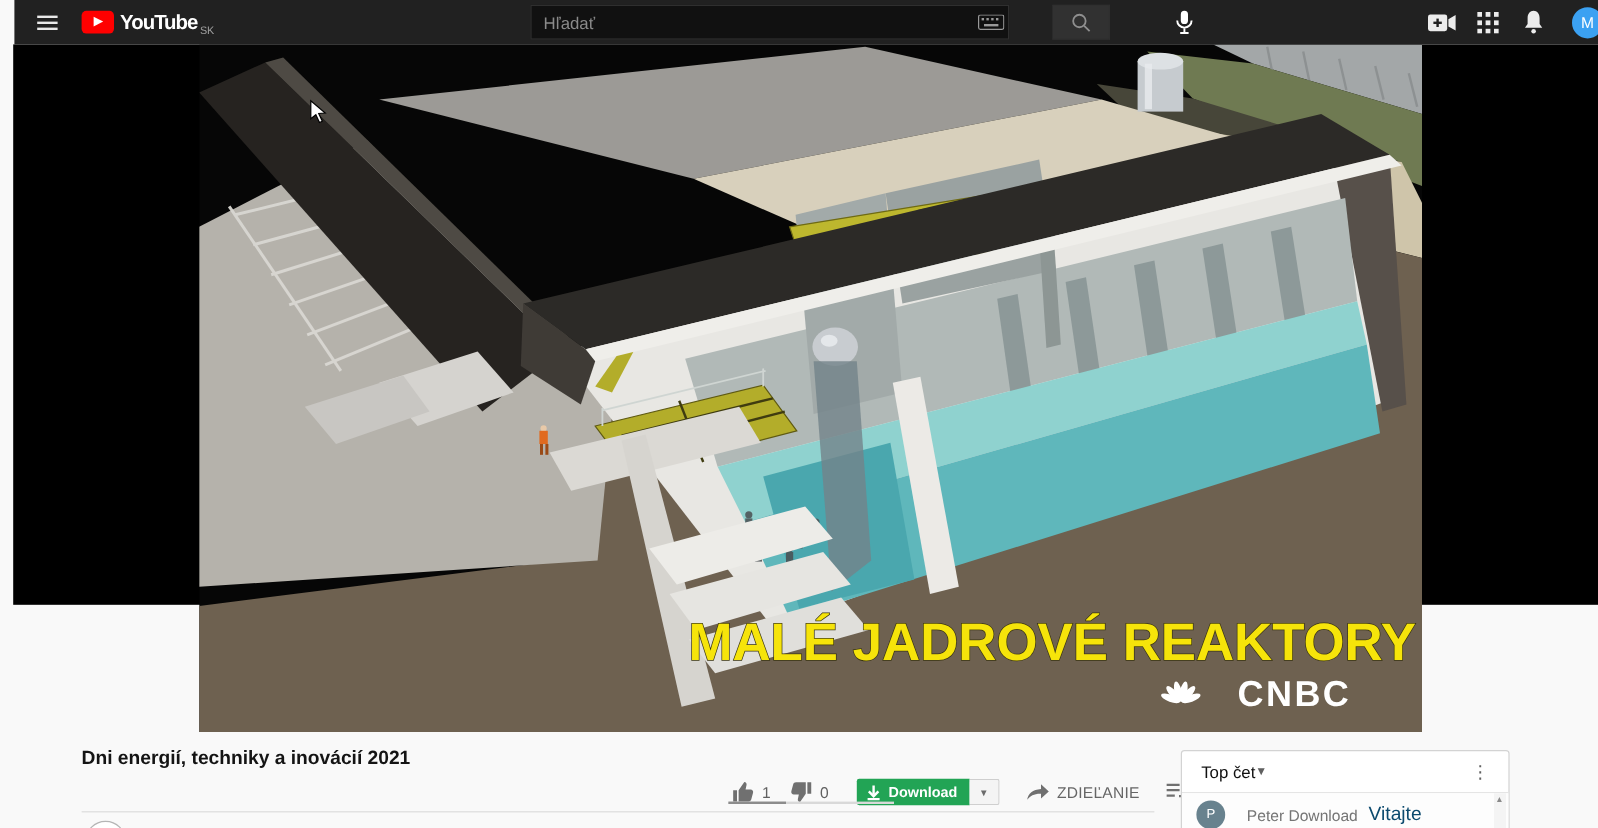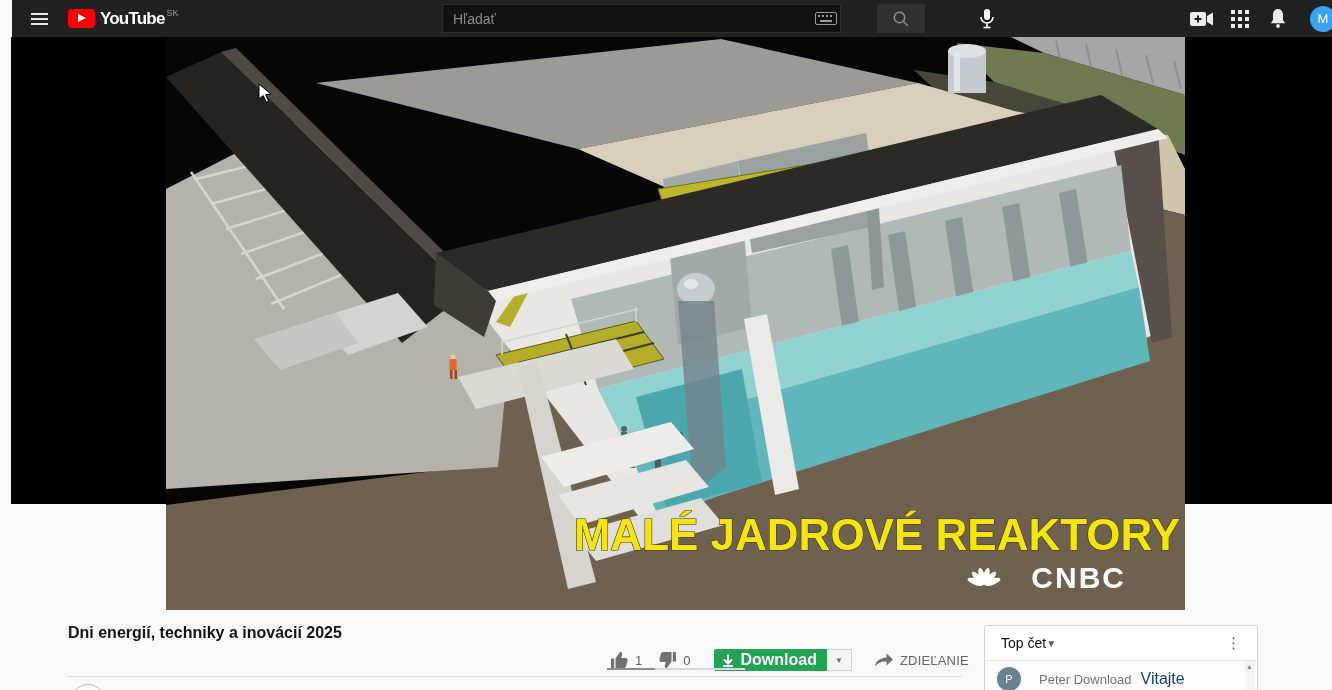--- a/index.html
+++ b/index.html
@@ -13,21 +13,21 @@
   .hamburger { width:42px; height:37px; display:flex; flex-direction:column;
                justify-content:center; align-items:center; gap:3px; cursor:pointer; margin-left:6px;}
   .hamburger span { display:block; width:17px; height:2px; background:#e9e9e9; }
   .logo { display:flex; align-items:flex-start; margin-left:8px; cursor:pointer; }
   .logo-badge { width:27px; height:19px; background:#ff0000; border-radius:4px;
                 position:relative; margin-top:1px; }
   .logo-badge:after { content:""; position:absolute; left:10px; top:5px;
                 border-left:8px solid #fff; border-top:4.5px solid transparent;
                 border-bottom:4.5px solid transparent; }
   .logo-text { color:#fff; font-size:17px; font-weight:bold; letter-spacing:-0.8px; margin-left:5px; line-height:21px;}
-  .logo-country { color:#9e9e9e; font-size:9px; margin-left:2px; margin-top:0px; }
+  .logo-country { color:#9e9e9e; font-size:9px; margin-left:2px; margin-top:12px; }
 
   .search-wrap { position:absolute; left:430px; top:4px; display:flex; align-items:center;gap:36px; }
   .search-input { width:399px; height:29px; background:#111111; border:1px solid #2f2f2f;
                   color:#bdbdbd; font-size:14px; padding:0 28px 0 10px; outline:none; }
   .search-input::placeholder { color:#8a8a8a; }
   .kbd-icon { position:absolute; left:373px; top:8px; width:22px; height:13px; }
   .search-btn { width:48px; height:29px; background:#313131; border:1px solid #2f2f2f;
                 border-left:none; display:flex; align-items:center; justify-content:center; cursor:pointer; }
   .mic-btn { margin-left:14px; width:24px; height:24px; display:flex; align-items:center;
              justify-content:center; cursor:pointer; }
@@ -55,21 +55,21 @@
 
   .actions { position:absolute; left:605px; top:36px; height:28px; display:flex;
              align-items:center; color:#606060; }
   .act { display:flex; align-items:center; gap:6px; cursor:pointer; }
   .act .cnt { font-size:13px; color:#606060; }
   .like-group { display:flex; gap:16px; padding:0 6px 0 5px; }
   .sentiment { position:absolute; left:607px; top:58px; width:138px; height:2px; background:#d9d9d9; }
   .sentiment > div { height:2px; background:#8c8c8c; }
   .dl-btn { margin-left:18px; height:22px; background:#22a455; border-radius:2px 0 0 2px;
             display:flex; align-items:center; padding:0 10px 0 8px; gap:6px; cursor:pointer; }
-  .dl-btn span { color:#fff; font-size:16px; font-weight:bold; }
+  .dl-btn span { color:#fff; font-size:12px; font-weight:bold; }
   .dl-caret { height:22px; width:25px; background:#f4f4f4; border:1px solid #cfcfcf;
               border-left:none; border-radius:0 2px 2px 0; display:flex; align-items:center;
               justify-content:center; color:#6b6b6b; font-size:8px; cursor:pointer; }
   .txt-act { margin-left:22px; font-size:13px; font-weight:500; letter-spacing:.2px; color:#666; }
   .flag-act { margin-left:22px; }
 
   
   .chat { position:absolute; left:984px; top:15px; width:274px; height:70px;
           background:#fff; border:1px solid #d3d3d3; border-radius:3px 3px 0 0; }
   .chat-head { height:35px; display:flex; align-items:center; padding:0 12px 0 16px;
@@ -308,21 +308,21 @@
           <ellipse cx="0" cy="-9" rx="3" ry="8.5" transform="rotate(70)"></ellipse>
         </g>
         <text x="960" y="551" text-anchor="end" font-family="Liberation Sans, sans-serif" font-size="30" font-weight="bold" letter-spacing="2" fill="#ffffff">CNBC</text>
       </g>
 
       <path d="M93,47 l0,15 4.2,-3.4 3,6.5 2.4,-1.1 -3,-6.4 5.4,-0.4 z" fill="#fff" stroke="#000" stroke-width="1"></path>
     </svg>
   </div>
 
   <main class="below">
-    <h1 class="v-title">Dni energií, techniky a inovácií 2025</h1>
+    <h1 class="v-title">Dni energií, techniky a inovácií 2021</h1>
 
     <div class="actions">
       <div class="like-group">
         <div class="act">
           <svg width="19" height="18" viewBox="0 0 20 19">
             <path d="M1 8 h3.4 v10 H1 z M5.8 18 h8.6 c1.2 0 2.2-.8 2.5-1.9 l1.6-6 c.4-1.4-.7-2.8-2.2-2.8 h-4.4 l.9-4.2 C13 1.8 12.1.7 10.8.7 L5.8 8 z" fill="#707070"></path>
           </svg>
           <span class="cnt">1</span>
         </div>
         <div class="act">

